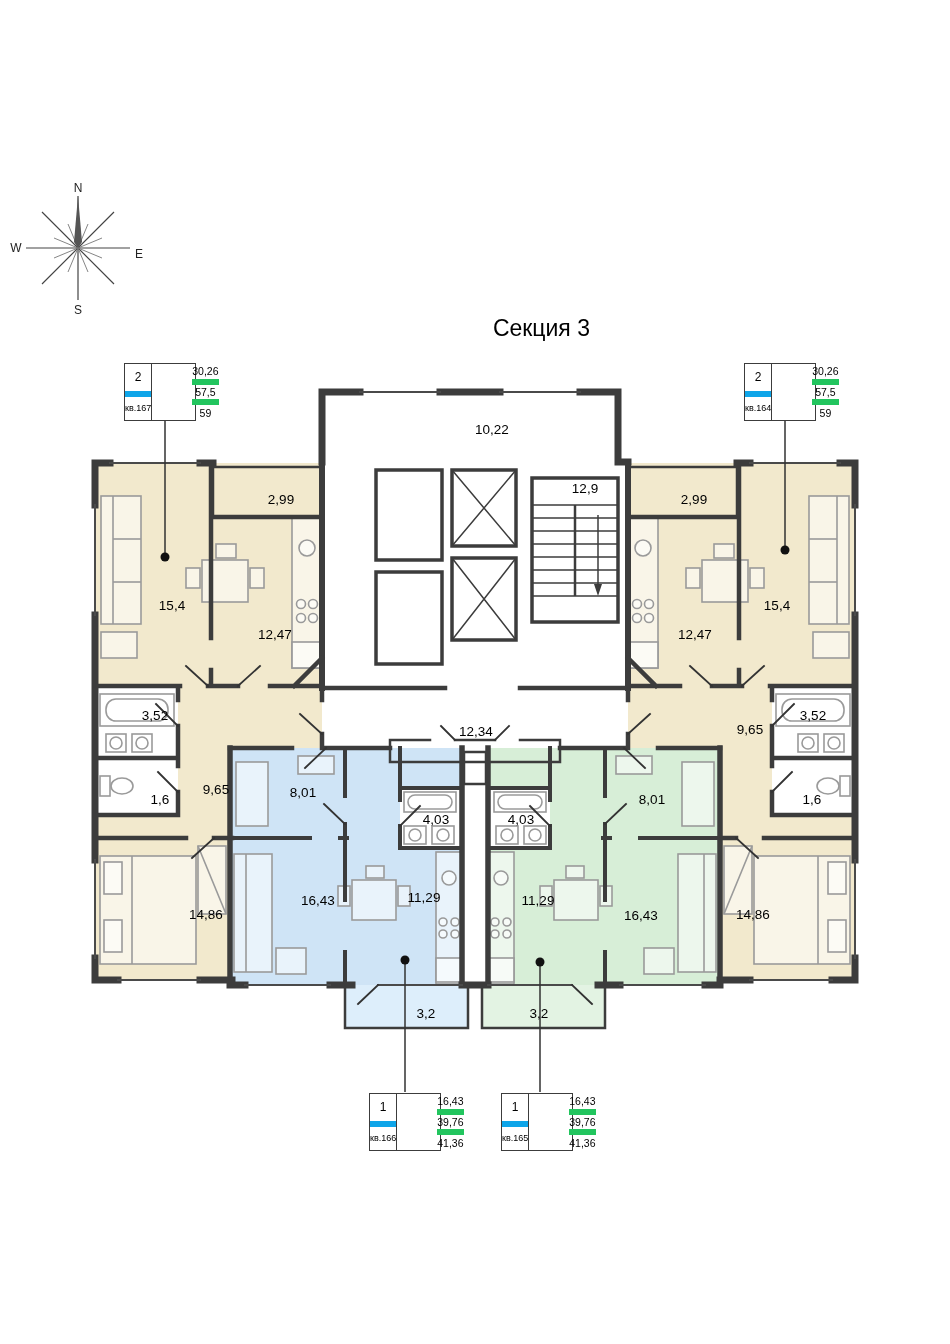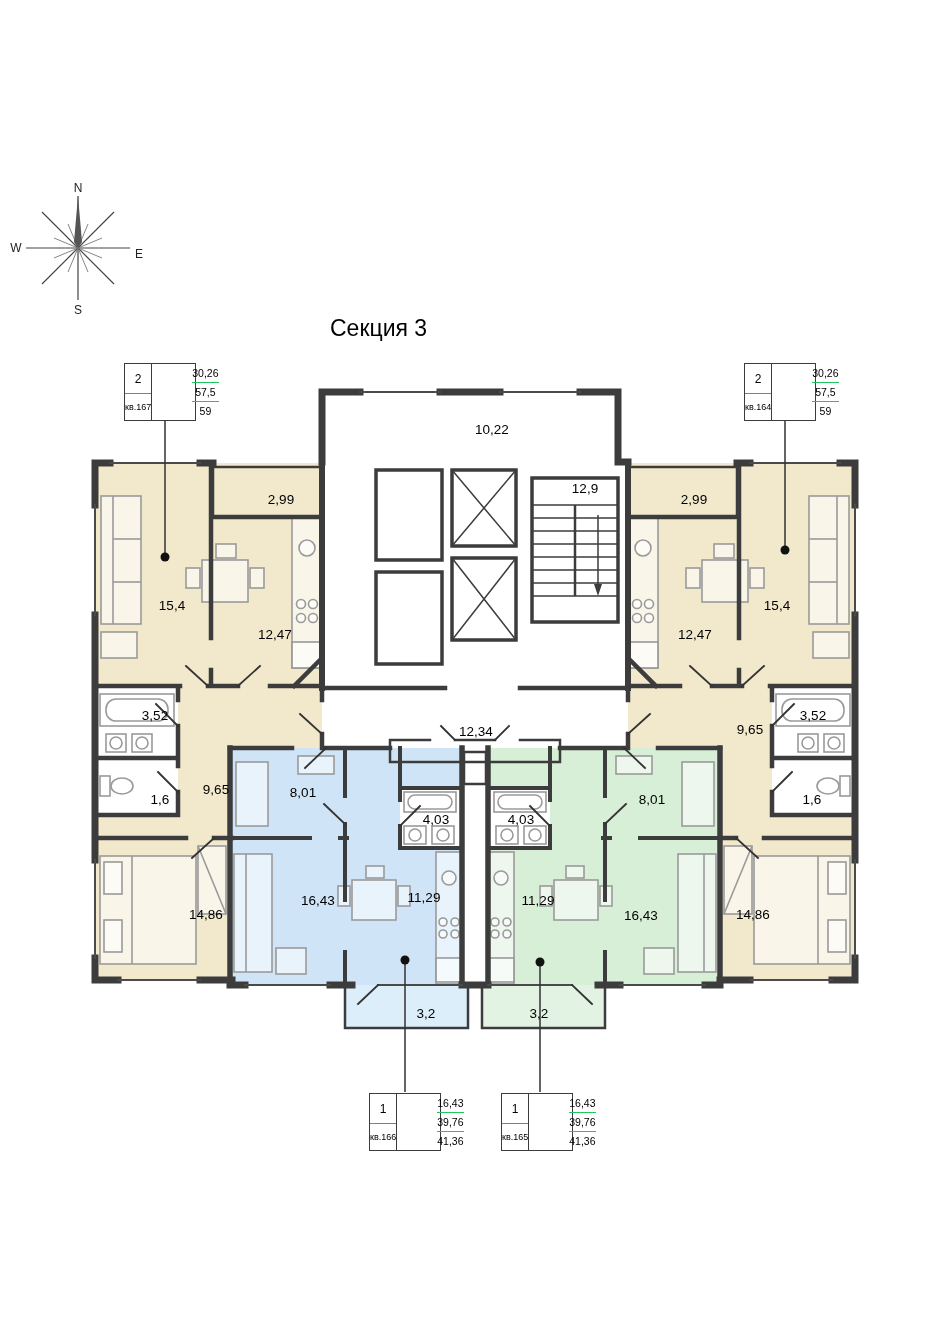--- a/index.html
+++ b/index.html
@@ -1,30 +1,30 @@
 <!DOCTYPE html>
 <html style="--beige: #f2e9cd; --blue: #cfe4f6; --blue-light: #ddeefb; --green: #d7eed7; --green-light: #e3f3e3; --wall: #3c3c3c;"><head>
 <meta charset="utf-8">
 <style>
   html,body{margin:0;padding:0;background:#fff;}
   .stage{position:relative;width:950px;height:1344px;background:#fff;overflow:hidden;
          font-family:"Liberation Sans","DejaVu Sans",sans-serif;color:#000;}
   .stage svg{position:absolute;left:0;top:0;}
-  .title{position:absolute;left:330px;top:312px;width:260px;text-align:left;
+  .title{position:absolute;left:330px;top:312px;width:260px;text-align:right;
          font-size:23px;line-height:33px;color:#000;}
   .lbl{font-family:"Liberation Sans","DejaVu Sans",sans-serif;font-size:13.5px;fill:#000;}
   .cmp{font-family:"Liberation Sans","DejaVu Sans",sans-serif;font-size:12px;fill:#222;}
   .apt-card{position:absolute;width:72px;height:58px;border:1.5px solid #3c3c3c;background:#fff;
             display:flex;box-sizing:border-box;}
   .apt-card .col-l{width:29px;border-right:1px solid #3c3c3c;display:flex;flex-direction:column;}
   .apt-card .rooms{flex:1.15;display:flex;align-items:center;justify-content:center;font-size:12px;}
-  .apt-card .kv{flex:1;border-top:1px solid #0ea5e9;display:flex;align-items:center;justify-content:center;font-size:9px;}
+  .apt-card .kv{flex:1;border-top:6px solid #0ea5e9;display:flex;align-items:center;justify-content:center;font-size:9px;}
   .apt-card .col-r{flex:1;display:flex;flex-direction:column;margin-left:40px;}
   .apt-card .col-r div{flex:1;display:flex;align-items:center;justify-content:center;font-size:10.5px;}
-  .apt-card .col-r div + div{border-top:1px solid #22c55e;}
+  .apt-card .col-r div + div{border-top:6px solid #22c55e;}
   #card-167{left:124px;top:363px;} #card-164{left:744px;top:363px;}
   #card-166{left:369px;top:1093px;} #card-165{left:501px;top:1093px;}
 </style>
 </head>
 <body>
 
 <div class="stage">
 
   <div class="title">
     <div>Секция 3</div>

